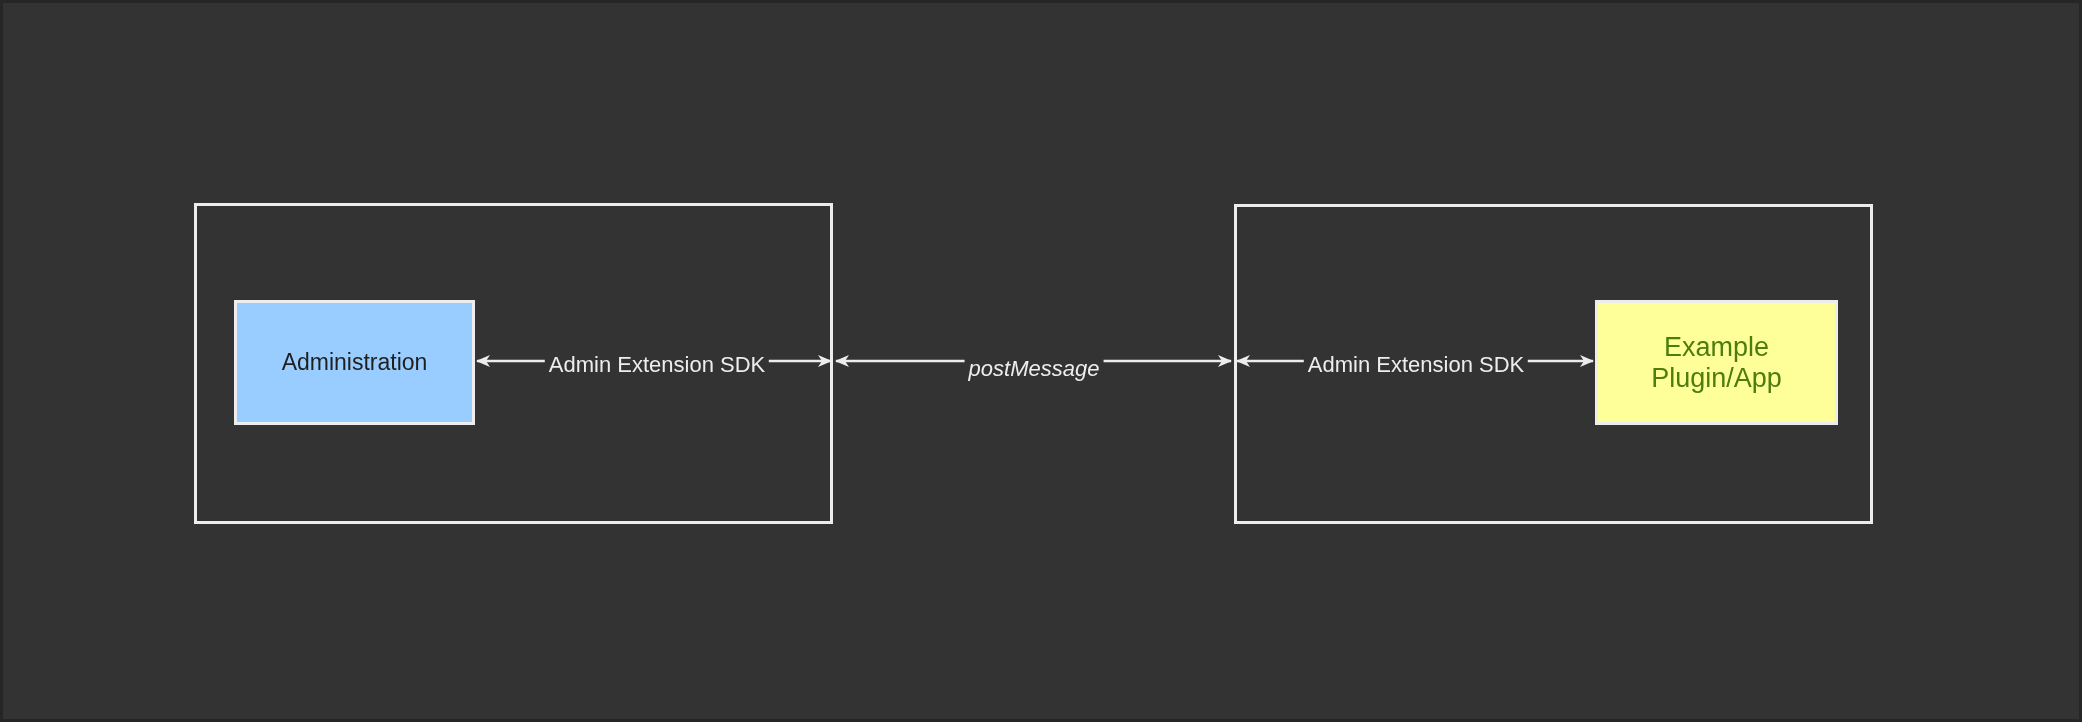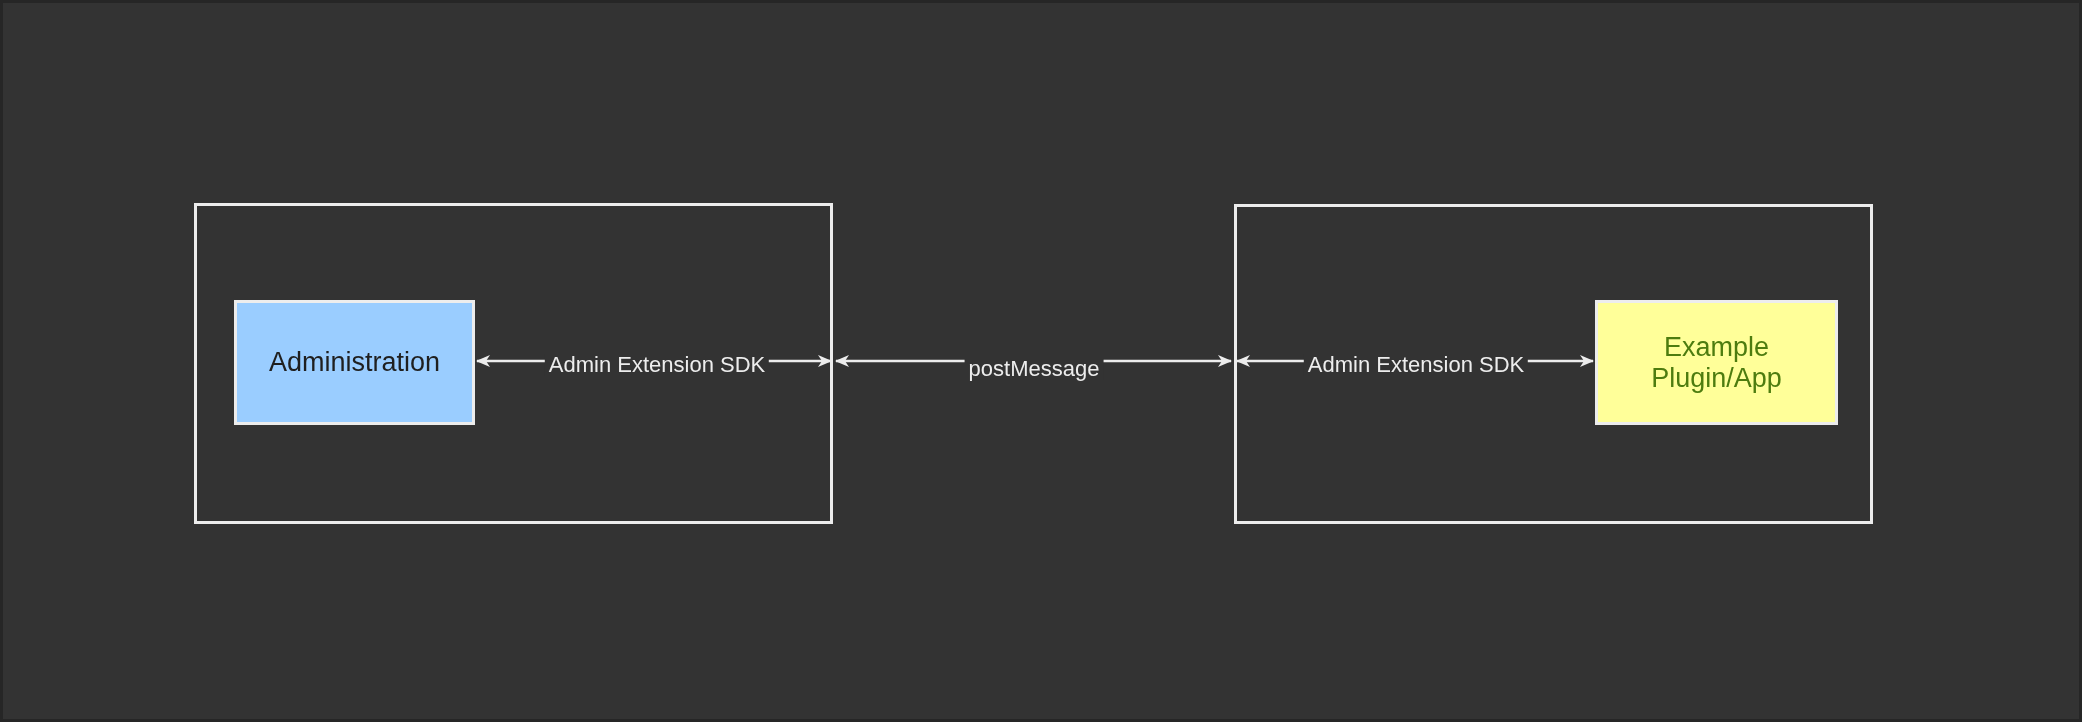--- a/index.html
+++ b/index.html
@@ -39,21 +39,21 @@
     border: 3px solid #ededed;
     display: flex;
     align-items: center;
     justify-content: center;
     text-align: center;
   }
   #node-administration {
     left: 231px; top: 297px; width: 241px; height: 125px;
     background: #9acdff;
     color: #1f1f1f;
-    font-size: 27px;
+    font-size: 23px;
   }
   #node-plugin {
     left: 1592px; top: 297px; width: 243px; height: 125px;
     background: #ffff99;
     color: #4d7c0f;
     font-size: 27px;
   }
 
   
   #connector-layer {
@@ -69,21 +69,21 @@
     position: absolute;
     color: #ededed;
     font-size: 22px;
     line-height: 1;
     white-space: nowrap;
     background: #333333;
     padding: 0 4px;
     transform: translate(-50%, -50%);
   }
   #label-sdk-left   { left: 654px;  top: 362px; }
-  #label-postmessage{ left: 1031px; top: 366px; }
+  #label-postmessage{ left: 1031px; top: 366px; font-style: italic; }
   #label-sdk-right  { left: 1413px; top: 362px; }
 </style>
 </head>
 <body>
 
 <div id="canvas">
 
   <div class="group-box" id="group-left"></div>
 
   <div class="group-box" id="group-right"></div>

